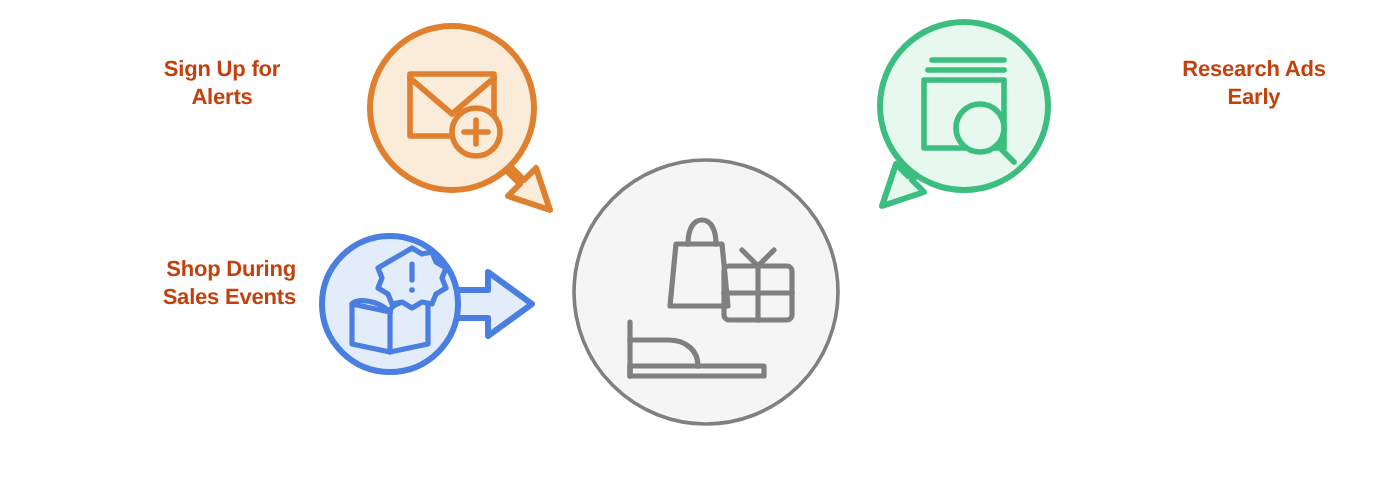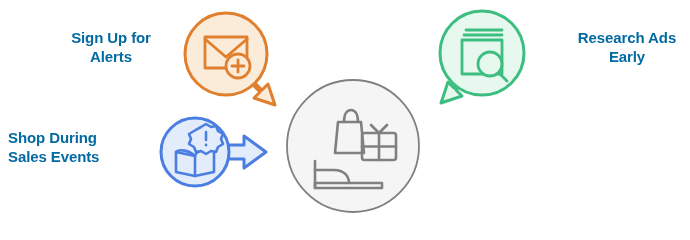--- a/index.html
+++ b/index.html
@@ -15,37 +15,37 @@
     position: relative;
     width: 690px;
     height: 239px;
     background: #ffffff;
     overflow: hidden;
   }
   .label {
     position: absolute;
     font-family: "Liberation Sans", sans-serif;
     font-weight: bold;
-    font-size: 15px;
+    font-size: 11px;
     line-height: 1.28;
-    color: #0369a1;
+    color: #c2410c;
     letter-spacing: -0.1px;
     white-space: pre-line;
   }
   #label-alerts {
     left: 36px;
     top: 28px;
     width: 150px;
     text-align: center;
   }
   #label-sales {
     left: 8px;
     top: 128px;
     width: 140px;
-    text-align: left;
+    text-align: right;
   }
   #label-research {
     left: 548px;
     top: 28px;
     width: 158px;
     text-align: center;
   }
   .node {
     position: absolute;
   }

